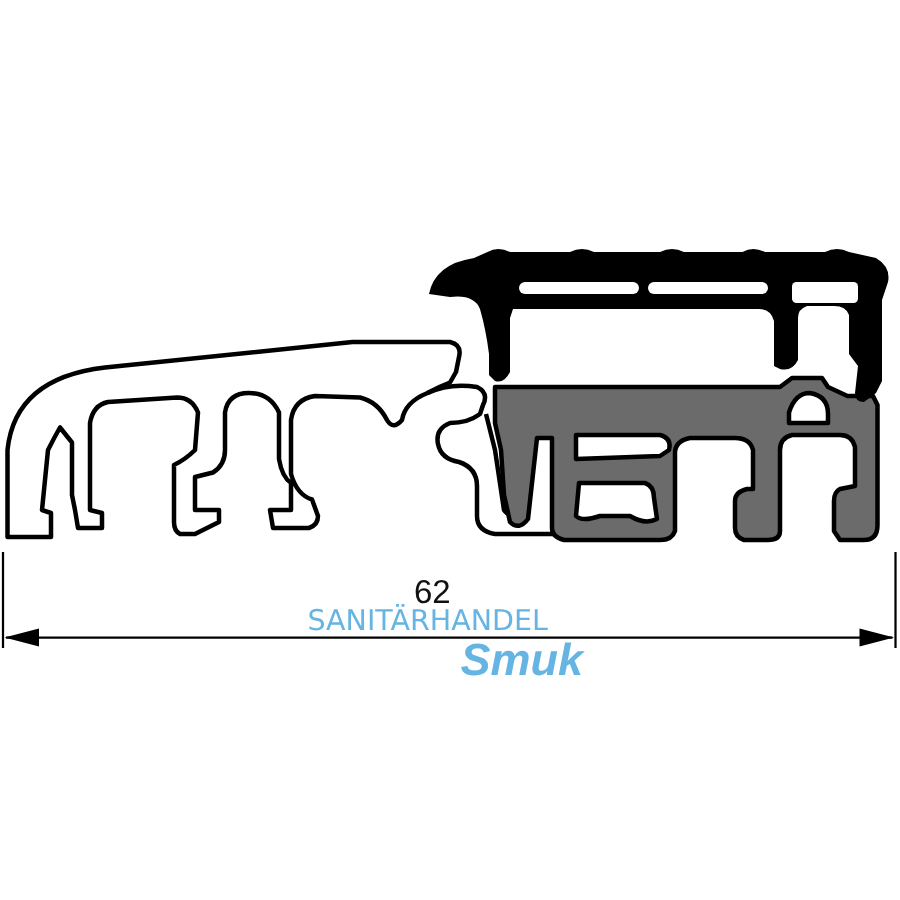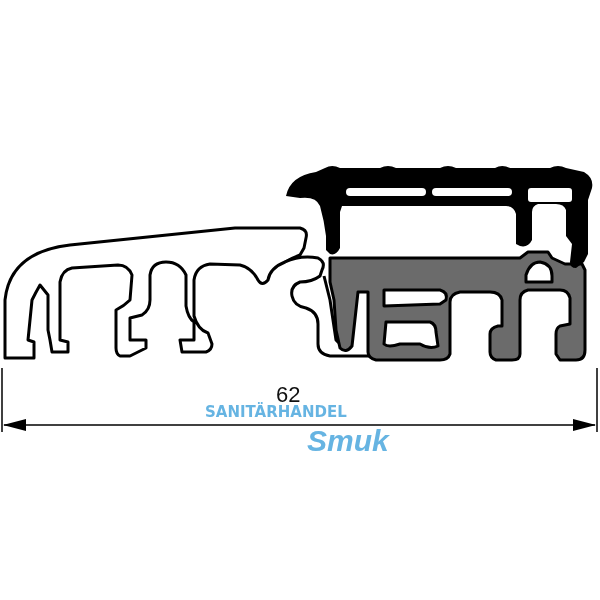--- a/index.html
+++ b/index.html
@@ -4,21 +4,21 @@
   <style>
     html, body { margin: 0; padding: 0; background: #ffffff; }
     body { width: 600px; height: 600px; position: relative; overflow: hidden; }
     .canvas { position: absolute; left: 0; top: 0; width: 600px; height: 600px; }
     .dim-label {
       position: absolute; left: 276px; top: 382px;
       font-family: "Liberation Sans", sans-serif; font-size: 22px; color: #111; text-align: right;
     }
     .wm-top {
       position: absolute; left: 205px; top: 403px;
-      font-family: "DejaVu Sans", sans-serif; font-weight: bold; font-size: 15px;
+      font-family: "DejaVu Sans", sans-serif; font-weight: normal; font-size: 19px;
       letter-spacing: 0px; color: #5aaee0; opacity: 0.92; text-align: right;
     }
     .wm-bottom {
       position: absolute; left: 307px; top: 424px;
       font-family: Liberation Sans, sans-serif; font-style: italic; font-weight: bold; font-size: 30px;
       color: #5aaee0; opacity: 0.92;
     }
   </style>
 </head>
 <body>

